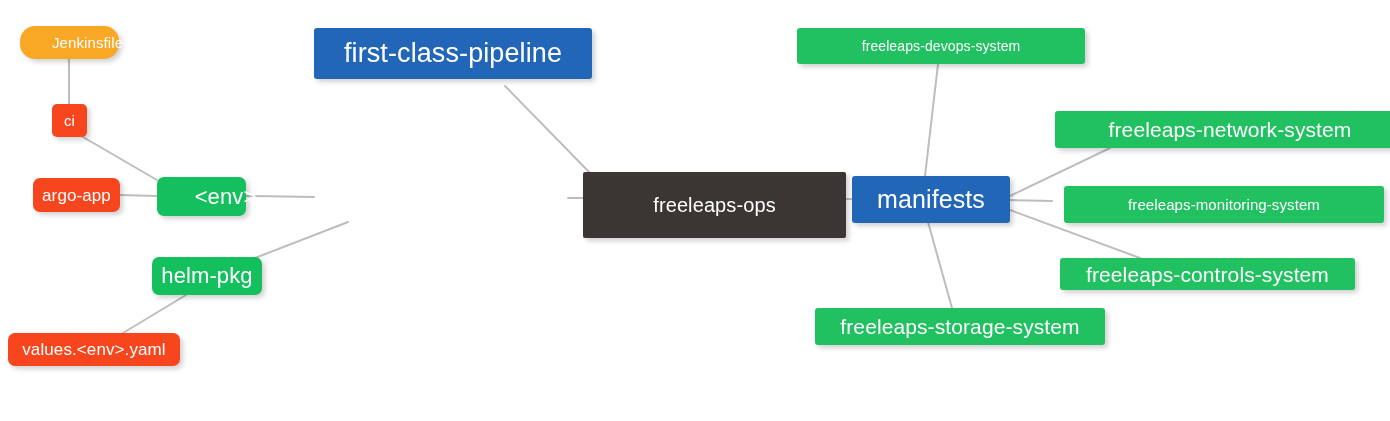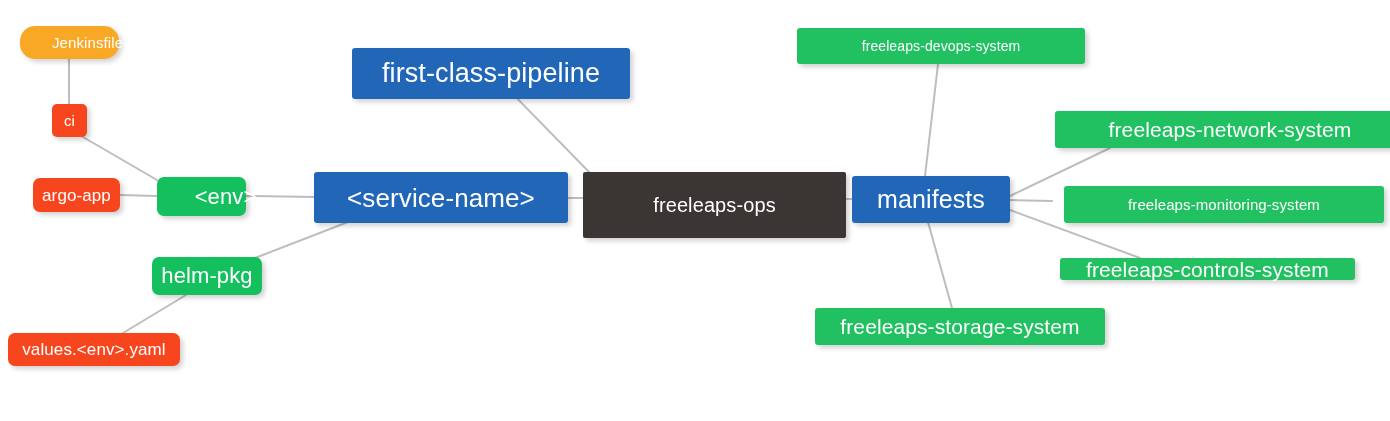--- a/index.html
+++ b/index.html
@@ -94,27 +94,24 @@
     <line class="edge" x1="1010" y1="196" x2="1110" y2="148"></line>
     <line class="edge" x1="1010" y1="200" x2="1052" y2="201"></line>
     <line class="edge" x1="1010" y1="210" x2="1140" y2="258"></line>
     <line class="edge" x1="928" y1="222" x2="952" y2="308"></line>
   </svg>
 
   <div class="node root" style="left:583px; top:172px; width:263px; height:66px;">
     <span>freeleaps-ops</span>
   </div>
 
-  <div class="node blue" style="left:314px; top:48px; width:278px; height:51px; font-size:27px;margin-left:38px;">
+  <div class="node blue" style="left:314px; top:28px; width:278px; height:51px; font-size:27px;">
     <span>first-class-pipeline</span>
   </div>
 
-  <div class="node blue" style="left:314px; top:172px; width:254px; height:51px; font-size:26px;">
-    <span>&lt;service-name&gt;</span>
-  </div>
 
   <div class="node blue" style="left:852px; top:176px; width:158px; height:47px; font-size:25px;">
     <span>manifests</span>
   </div>
 
   <div class="node green-round" style="left:157px; top:177px; width:89px; height:39px; font-size:22px;padding-left:48px;">
     <span>&lt;env&gt;</span>
   </div>
 
   <div class="node green-round" style="left:152px; top:257px; width:110px; height:38px; font-size:22px;">
@@ -142,21 +139,21 @@
   </div>
 
   <div class="node green" style="left:1055px; top:111px; width:350px; height:37px; font-size:21px;">
     <span>freeleaps-network-system</span>
   </div>
 
   <div class="node green" style="left:1064px; top:186px; width:320px; height:37px; font-size:15px;">
     <span>freeleaps-monitoring-system</span>
   </div>
 
-  <div class="node green" style="left:1060px; top:258px; width:295px; height:22px; font-size:21px;">
+  <div class="node green" style="left:1060px; top:258px; width:295px; height:32px; font-size:21px;">
     <span>freeleaps-controls-system</span>
   </div>
 
   <div class="node green" style="left:815px; top:308px; width:290px; height:37px; font-size:21px;">
     <span>freeleaps-storage-system</span>
   </div>
 
 </div>
 
 </body></html>

